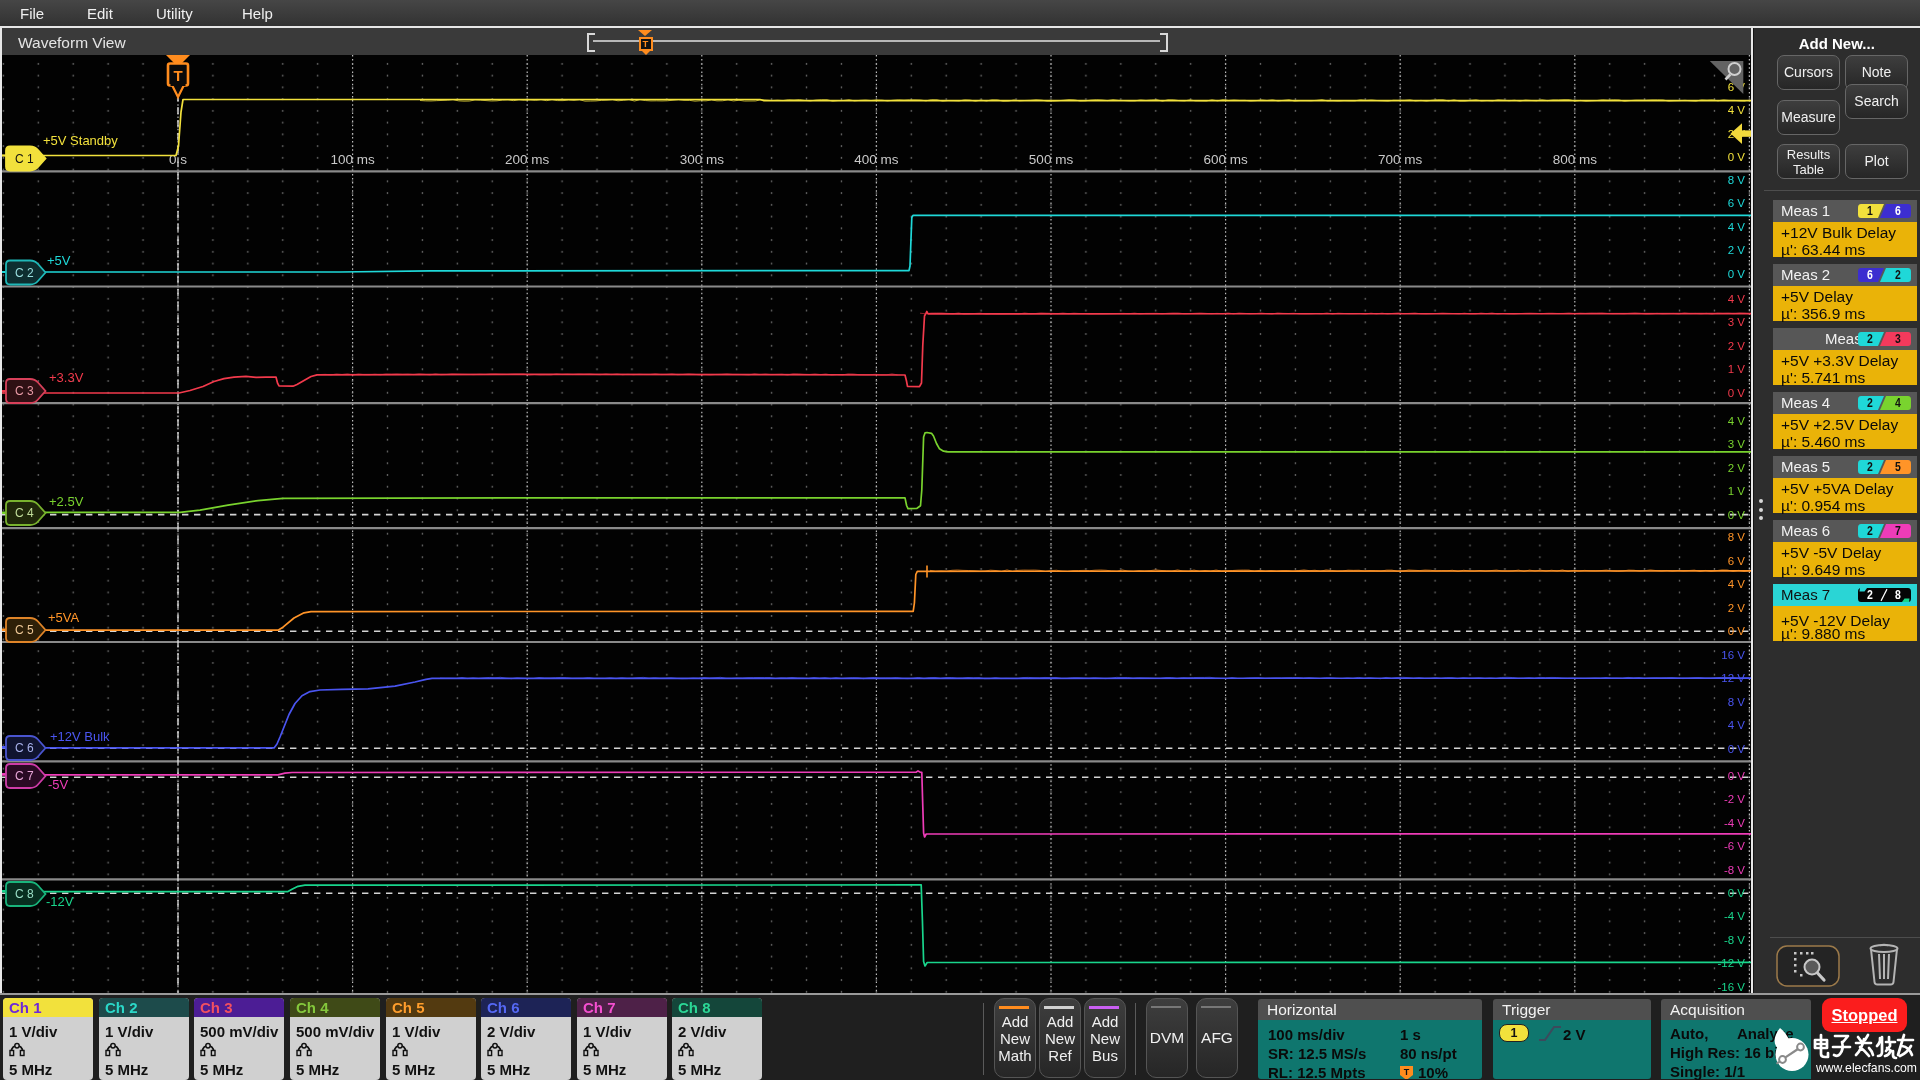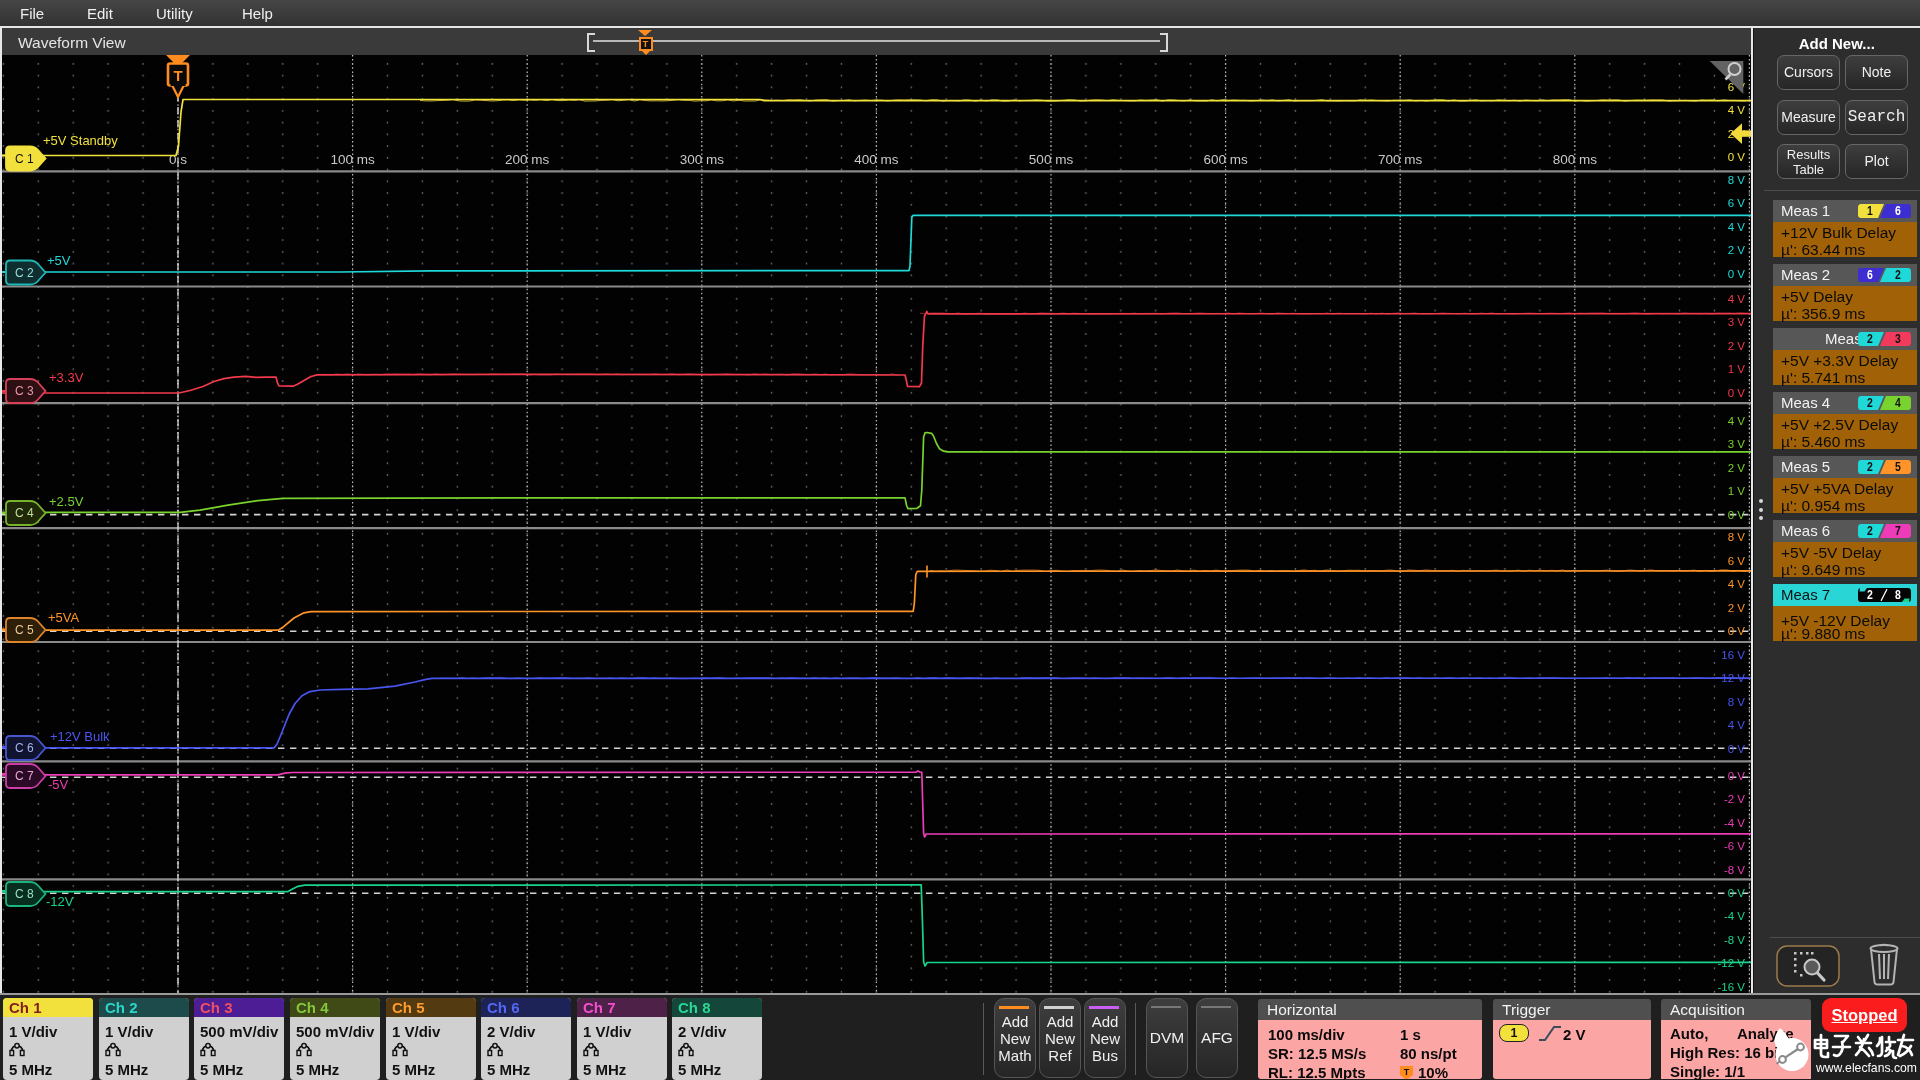--- a/index.html
+++ b/index.html
@@ -1,23 +1,23 @@
 <!DOCTYPE html>
 <html><head><meta charset="utf-8"><style>
 html,body{margin:0;padding:0;width:1920px;height:1080px;overflow:hidden;background:#141414;font-family:"Liberation Sans",sans-serif;}
 .abs{position:absolute;}
 .btn{position:absolute;background:linear-gradient(#3e3e3e,#262626);border:1.5px solid #666;border-radius:7px;color:#f0f0f0;display:flex;align-items:center;justify-content:center;text-align:center;}
 .meashead{position:absolute;width:144px;height:22px;background:#575757;color:#f2f2f2;font-size:15px;}
-.measbody{position:absolute;width:144px;height:35px;background:#a16207;color:#0a0a0a;font-size:15.5px;}
+.measbody{position:absolute;width:144px;height:35px;background:#eab308;color:#0a0a0a;font-size:15.5px;}
 .chbadge{position:absolute;width:90px;height:82px;border-radius:4px;overflow:hidden;background:#d0d0d0;}
 .chhead{height:19px;font-size:15px;font-weight:bold;padding-left:6px;line-height:20px;}
 .chbody{color:#111;font-size:15px;font-weight:bold;padding-left:6px;}
 .panel{position:absolute;border-radius:3px;overflow:hidden;}
 .phead{height:21px;background:#4f4f4f;color:#f2f2f2;font-size:15.5px;line-height:21px;padding-left:9px;}
-.pbody{background:#fca5a5;color:#0a0a0a;font-size:15px;font-weight:bold;}
+.pbody{background:#0f766e;color:#0a0a0a;font-size:15px;font-weight:bold;}
 .vsep{position:absolute;width:1px;background:#5a5a5a;}
 </style></head>
 <body>
 <div class="abs" style="left:0;top:0;width:1920px;height:26px;background:linear-gradient(#464646,#323232);color:#f0f0f0;font-size:15px;">
 <span class="abs" style="left:20px;top:5px;">File</span>
     <span class="abs" style="left:87px;top:5px;">Edit</span>
     <span class="abs" style="left:156px;top:5px;">Utility</span>
     <span class="abs" style="left:242px;top:5px;">Help</span>
 </div>
 <div class="abs" style="left:0;top:26px;width:1920px;height:2px;background:#e6e6e6;"></div>
@@ -168,21 +168,21 @@
 <line x1="1730.3" y1="74.5" x2="1725.5" y2="79.5" stroke="#cfcfcf" stroke-width="2.6"></line>
 <polygon points="1730.5,133.6 1742,123.2 1742,144" fill="#f2d93c"></polygon>
 <rect x="1742" y="130.4" width="9.2" height="6.4" fill="#f2d93c"></rect>
 </svg>
   </div>
 <div class="abs" style="left:1753.5px;top:28px;width:166.5px;height:965px;background:#2d2d2d;"></div>
 <div class="abs" style="left:1753.5px;top:28px;width:166.5px;height:19px;text-align:center;color:#fff;font-size:15px;font-weight:bold;padding-top:7px;">Add New...</div>
 <div class="btn" style="left:1777px;top:55px;width:61px;height:33px;font-size:14px;line-height:15px;">Cursors</div>
 <div class="btn" style="left:1845px;top:55px;width:61px;height:33px;font-size:14px;line-height:15px;">Note</div>
 <div class="btn" style="left:1777px;top:100px;width:61px;height:33px;font-size:14px;line-height:15px;">Measure</div>
-<div class="btn" style="left:1845px;top:100px;width:61px;height:33px;font-size:16px;line-height:15px;font-family:Liberation Mono, monospace;">Search</div>
+<div class="btn" style="left:1845px;top:84px;width:61px;height:33px;font-size:14px;line-height:15px;">Search</div>
 <div class="btn" style="left:1777px;top:144px;width:61px;height:33px;font-size:13px;line-height:15px;">Results<br>Table</div>
 <div class="btn" style="left:1845px;top:144px;width:61px;height:33px;font-size:14px;line-height:15px;">Plot</div>
 <div class="abs" style="left:1764px;top:190px;width:156px;height:1px;background:#4d4d4d;"></div>
 <div class="meashead" style="left:1773px;top:200px;background:#575757;color:#f2f2f2;">
     <span style="position:absolute;left:8px;top:2px;">Meas 1</span>
 <svg style="position:absolute;right:6px;top:4px" width="53" height="14" viewBox="0 0 53 12" preserveAspectRatio="none">
       <path d="M3,0 h23 l-6,12 h-17 q-3,0 -3,-3 v-6 q0,-3 3,-3 z" fill="#f2e13c"></path>
       <path d="M28,0 h22 q3,0 3,3 v6 q0,3 -3,3 h-28 z" fill="#3c2ed0"></path>
       <text x="12" y="9.5" fill="#111" font-size="10.5" font-weight="bold" text-anchor="middle">1</text>
       <text x="40" y="9.5" fill="#fff" font-size="10.5" font-weight="bold" text-anchor="middle">6</text>
@@ -296,21 +296,21 @@
 <ellipse cx="18" cy="6.5" rx="13.5" ry="3.5"></ellipse>
 <path d="M5,7 L8.5,40 q0.2,2.5 3,2.5 h13 q2.8,0 3,-2.5 L31,7"></path>
 <path d="M13,12 L14,37 M18,12 L18,37 M23,12 L22,37"></path>
 <path d="M14,3.5 q4,-1.8 8,0" stroke-width="1.8"></path>
 </g>
   </svg>
 <div class="abs" style="left:0;top:993px;width:1920px;height:2px;background:#9a9a9a;"></div>
 <div class="abs" style="left:0;top:995px;width:1920px;height:85px;background:#1f1f1f;"></div>
 <div class="abs" style="left:1754px;top:993px;width:166px;height:2px;background:#9a9a9a;"></div>
 <div class="chbadge" style="left:3px;top:998px;">
-<div class="chhead" style="background:#f2e13c;color:#7f1d1d;">Ch 1</div>
+<div class="chhead" style="background:#f2e13c;color:#6d28d9;">Ch 1</div>
 <div class="chbody">
       <div style="margin-top:6px;">1 V/div</div>
       <div style="margin-top:2px;height:16px;"><svg width="16" height="15" viewBox="0 0 16 15">
           <path d="M2.5,12 v-3 a5.5,5.5 0 0 1 11,0 v3" fill="none" stroke="#111" stroke-width="1.7"></path>
           <circle cx="8" cy="3.8" r="2.2" fill="#d0d0d0" stroke="#111" stroke-width="1.5"></circle>
           <rect x="1" y="8.5" width="3.6" height="5" fill="#d0d0d0" stroke="#111" stroke-width="1.4"></rect>
           <rect x="11.4" y="8.5" width="3.6" height="5" fill="#d0d0d0" stroke="#111" stroke-width="1.4"></rect>
         </svg></div>
       <div style="margin-top:3px;">5 MHz</div>
     </div>

